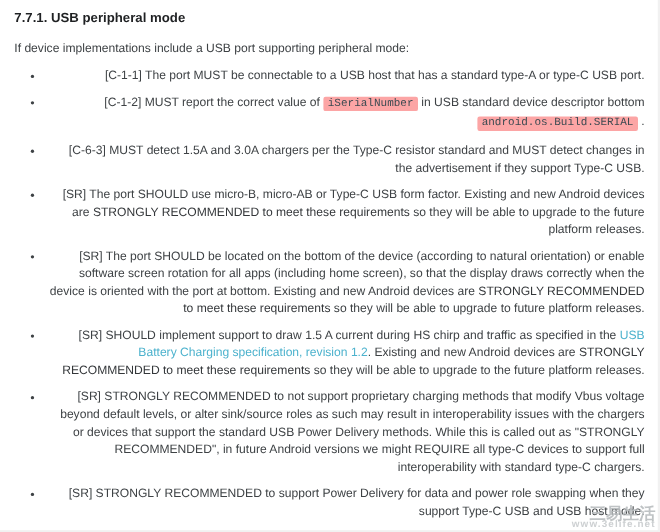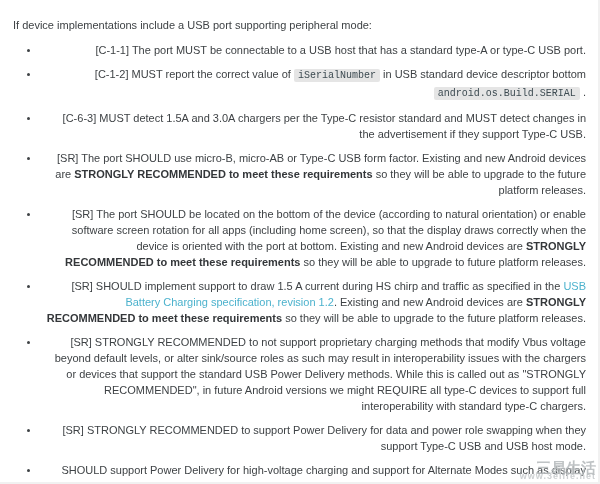--- a/index.html
+++ b/index.html
@@ -48,27 +48,27 @@
     padding-left: 5px;
     margin: 0 0 8px 0;
     color: #3e4245;
     text-align: right;
   }
   ul.req-list li::marker {
     color: #3e4245;
     font-size: 10px;
   }
   strong {
-    font-weight: bold;
+    font-weight: normal;
     color: #34373a;
   }
   code.inline-code {
     font-family: "Liberation Mono", "DejaVu Sans Mono", monospace;
     font-size: 10px;
-    background: #e5e5e5;
+    background: #fca5a5;
     color: #3c4a51;
     padding: 1px 4px;
     border-radius: 2px;
     white-space: nowrap;
   }
   a.doc-link {
     color: #4cb2cd;
     text-decoration: none;
     cursor: pointer;
   }
@@ -95,20 +95,21 @@
     font-weight: bold;
     letter-spacing: 1px;
     color: #cdd0d2;
   }
 </style>
 </head>
 <body>
 
 <div class="page">
   <div class="content">
+    <h3 class="doc-heading">7.7.1. USB peripheral mode</h3>
     <p class="doc-intro">If device implementations include a USB port supporting peripheral mode:</p>
     <ul class="req-list">
         <li><span>[C-1-1] The port MUST be connectable to a USB host that has a standard type-A or type-C USB port.</span></li>
         <li><span>[C-1-2] MUST report the correct value of </span><code class="inline-code">iSerialNumber</code><span> in USB standard device descriptor bottom </span><code class="inline-code">android.os.Build.SERIAL</code><span> .</span></li>
         <li><span>[C-6-3] MUST detect 1.5A and 3.0A chargers per the Type-C resistor standard and MUST detect changes in the advertisement if they support Type-C USB.</span></li>
         <li><span>[SR] The port SHOULD use micro-B, micro-AB or Type-C USB form factor. Existing and new Android devices are </span><strong>STRONGLY RECOMMENDED to meet these requirements</strong><span> so they will be able to upgrade to the future platform releases.</span></li>
         <li><span>[SR] The port SHOULD be located on the bottom of the device (according to natural orientation) or enable software screen rotation for all apps (including home screen), so that the display draws correctly when the device is oriented with the port at bottom. Existing and new Android devices are </span><strong>STRONGLY RECOMMENDED to meet these requirements</strong><span> so they will be able to upgrade to future platform releases.</span></li>
         <li><span>[SR] SHOULD implement support to draw 1.5 A current during HS chirp and traffic as specified in the </span><a class="doc-link" href="#">USB Battery Charging specification, revision 1.2</a><span>. Existing and new Android devices are </span><strong>STRONGLY RECOMMENDED to meet these requirements</strong><span> so they will be able to upgrade to the future platform releases.</span></li>
         <li><span>[SR] STRONGLY RECOMMENDED to not support proprietary charging methods that modify Vbus voltage beyond default levels, or alter sink/source roles as such may result in interoperability issues with the chargers or devices that support the standard USB Power Delivery methods. While this is called out as "STRONGLY RECOMMENDED", in future Android versions we might REQUIRE all type-C devices to support full interoperability with standard type-C chargers.</span></li>
         <li><span>[SR] STRONGLY RECOMMENDED to support Power Delivery for data and power role swapping when they support Type-C USB and USB host mode.</span></li>

